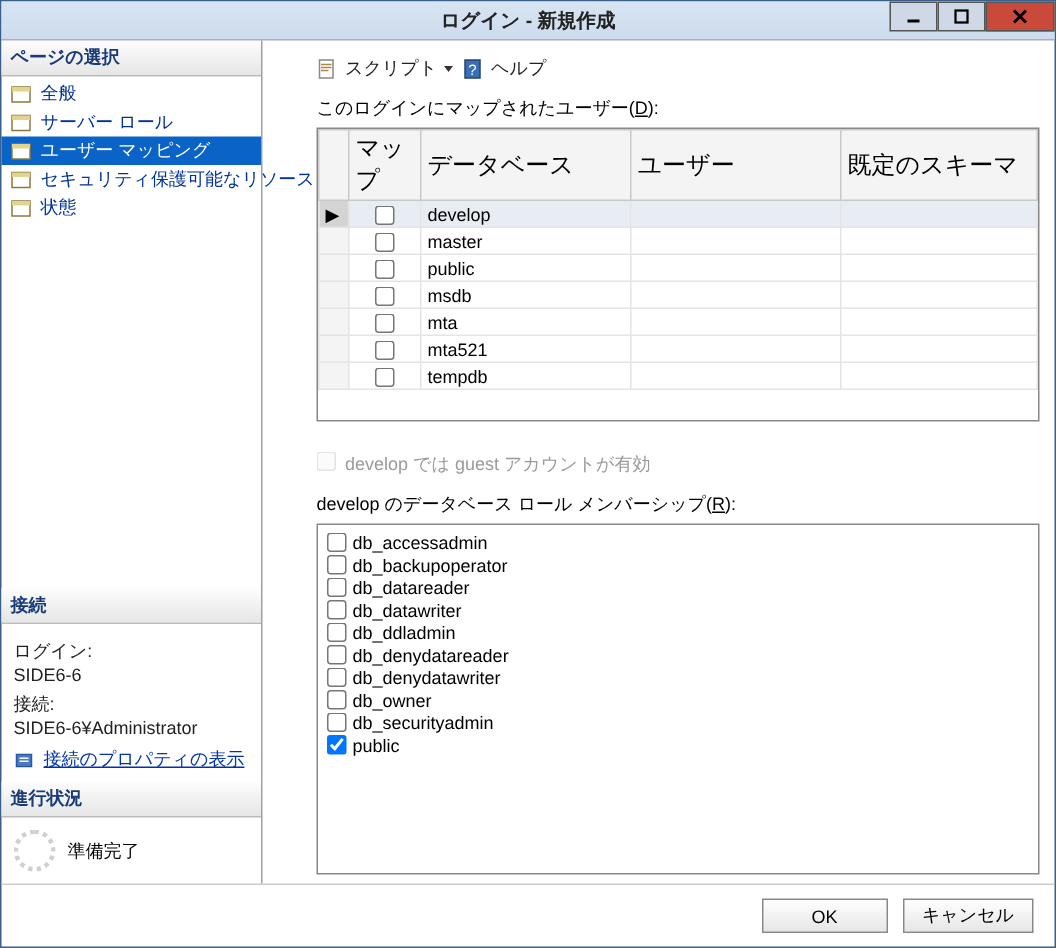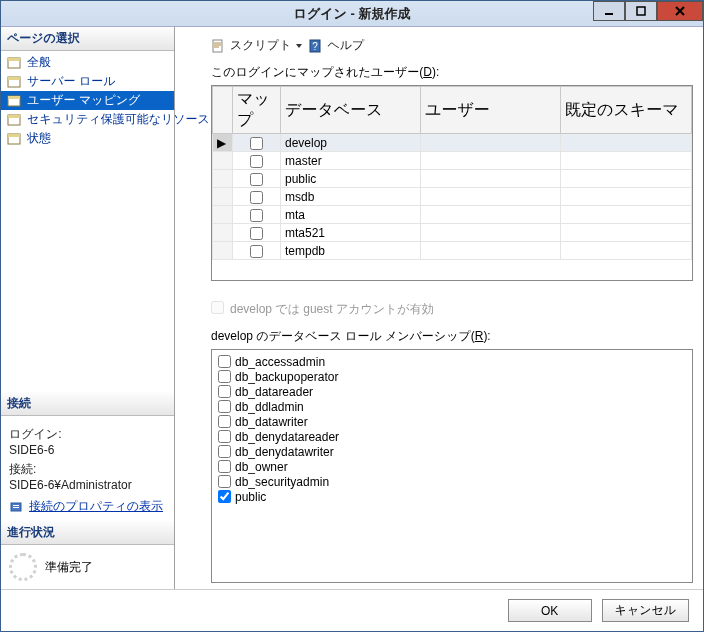--- a/index.html
+++ b/index.html
@@ -268,25 +268,25 @@
             <div class="role-item">
               <input type="checkbox" style="">
               <span>db_backupoperator</span>
             </div>
             <div class="role-item">
               <input type="checkbox" style="">
               <span>db_datareader</span>
             </div>
             <div class="role-item">
               <input type="checkbox" style="">
+              <span>db_datawriter</span>
+            </div>
+            <div class="role-item">
+              <input type="checkbox" style="">
               <span>db_ddladmin</span>
-            </div>
-            <div class="role-item">
-              <input type="checkbox" style="">
-              <span>db_datawriter</span>
             </div>
             <div class="role-item">
               <input type="checkbox" style="">
               <span>db_denydatareader</span>
             </div>
             <div class="role-item">
               <input type="checkbox" style="">
               <span>db_denydatawriter</span>
             </div>
             <div class="role-item">

